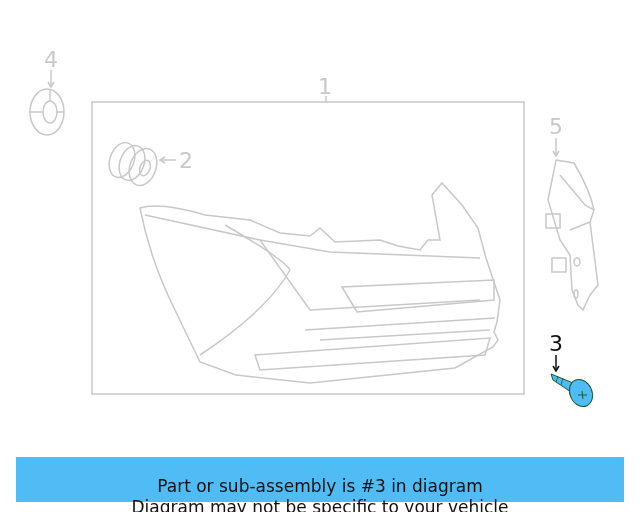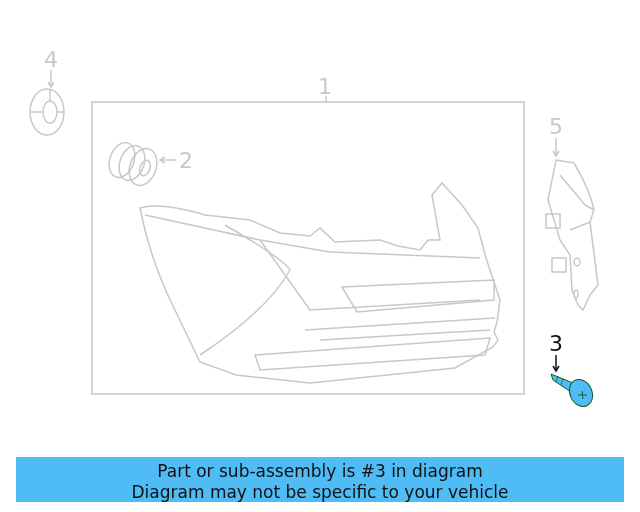--- a/index.html
+++ b/index.html
@@ -2,21 +2,21 @@
 <html><head>
 <meta charset="utf-8">
 <style>
   html,body{margin:0;padding:0;background:#fff;}
   body{width:640px;height:512px;position:relative;overflow:hidden;font-family:"DejaVu Sans",sans-serif;}
   .diagram{position:absolute;left:0;top:0;width:640px;height:440px;}
   .callout{position:absolute;font-size:22px;line-height:22px;}
   .callout.dim{color:#c8c8c8;}
   .callout.hi{color:#111;}
   .banner{position:absolute;left:16px;top:457px;width:608px;height:45px;background:#4fbcf5;color:#111;
-    text-align:center;font-size:17px;line-height:21px;padding-top:4px;box-sizing:border-box;}
+    text-align:center;font-size:17px;line-height:21px;padding-top:19px;box-sizing:border-box;}
   .banner div{white-space:nowrap;}
 </style>
 </head>
 <body>
 
 <div class="diagram">
   <svg width="640" height="440" viewBox="0 0 640 440">
     <g fill="none" stroke="#c8c8c8" stroke-width="1.5">
 
       <rect x="92" y="102" width="432" height="292"></rect>

